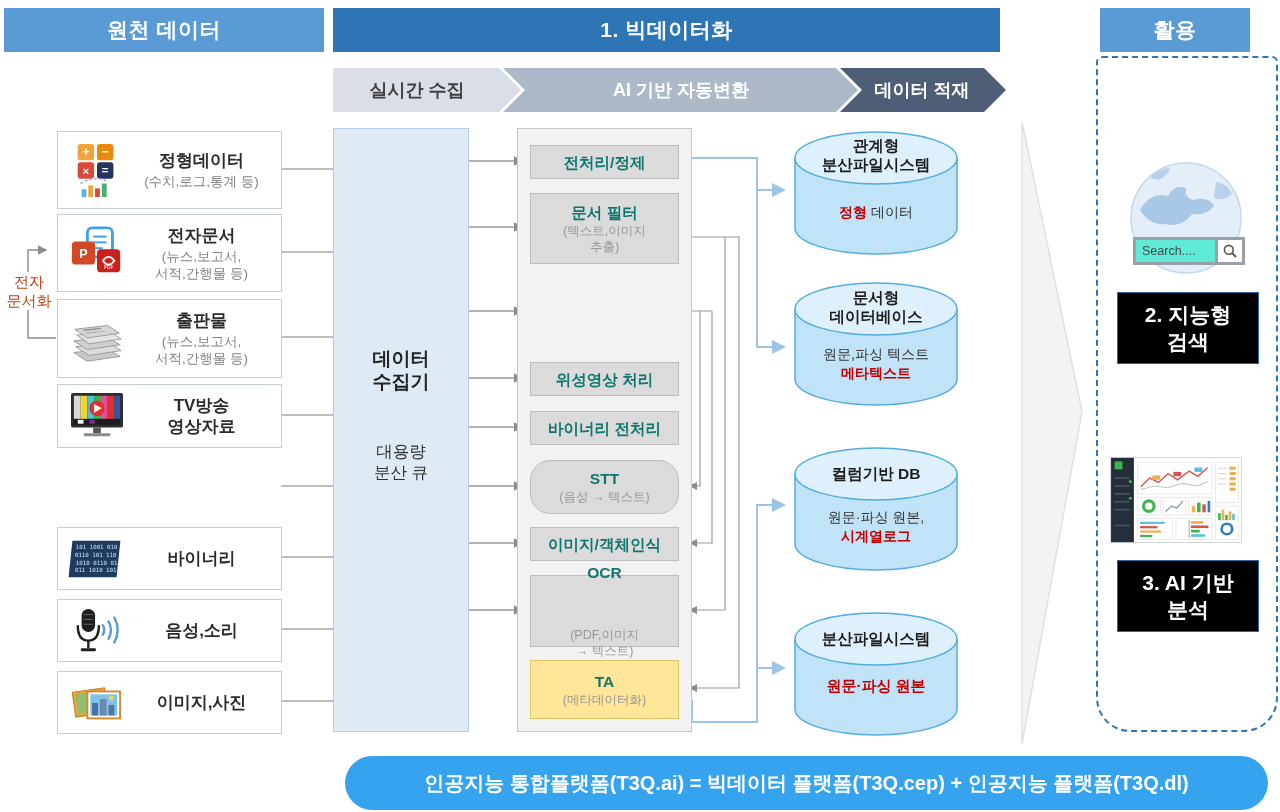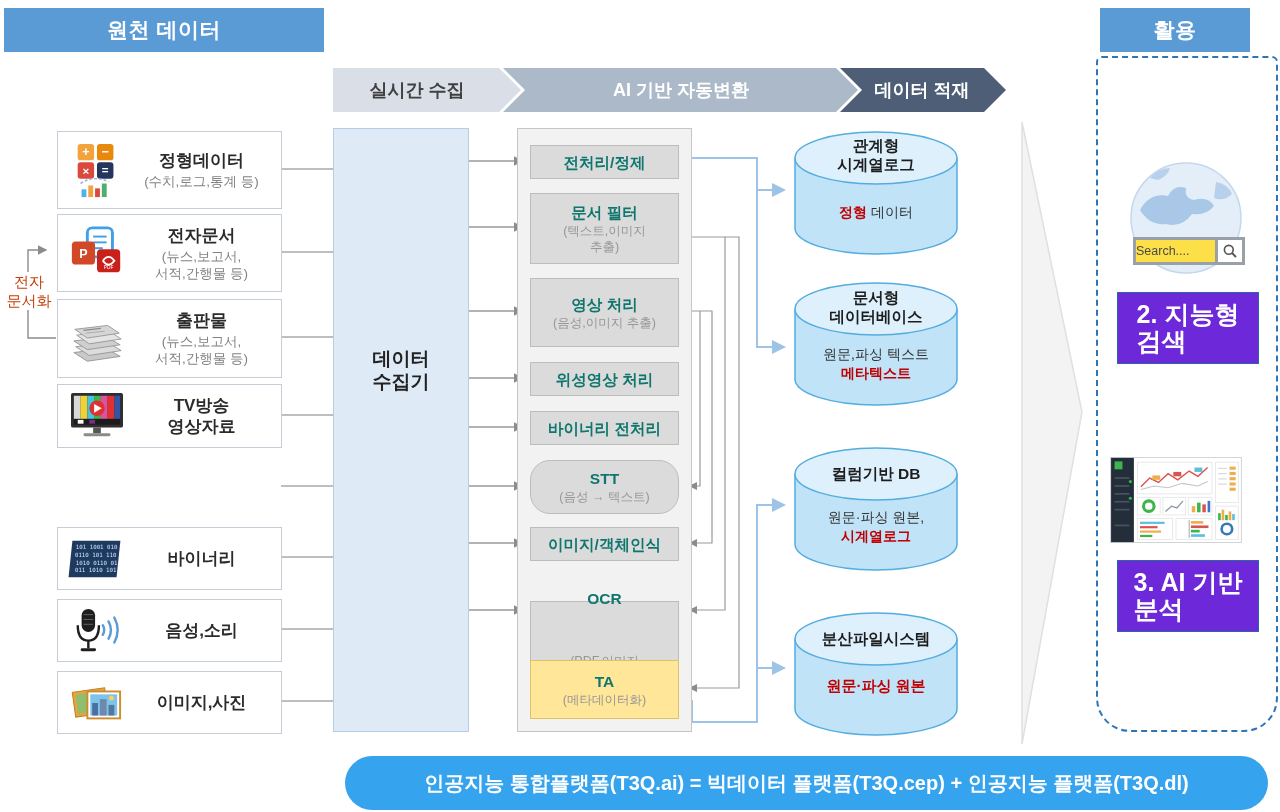--- a/index.html
+++ b/index.html
@@ -32,26 +32,26 @@
         display:flex;flex-direction:column;align-items:center;justify-content:center;z-index:1;}
   .proc.ta{background:#FFE699;border-color:#DCC465;}
   .pt{font-weight:bold;font-size:15.5px;color:#0f766e;line-height:19px;text-align:center;}
   .ps{font-size:12.5px;color:#969696;line-height:16px;text-align:center;margin-top:1px;}
   .cylT{position:absolute;left:795px;width:162px;text-align:center;font-weight:bold;font-size:15.5px;
         color:#1d1d1d;line-height:19px;z-index:1;}
   .cylB{position:absolute;left:795px;width:162px;text-align:center;font-size:14px;line-height:19px;z-index:1;color:#333;}
   .red{color:#C00000;font-weight:bold;}
   .dashpanel{position:absolute;left:1096px;top:56px;width:182px;height:676px;
              border:2px dashed #2E75B6;border-radius:6px 6px 34px 34px;box-sizing:border-box;z-index:0;}
-  .bluebox{position:absolute;left:1117px;width:140px;background:#6d28d9;border:1px solid #2767A4;
-           color:#fff;font-weight:bold;font-size:25px;line-height:27px;text-align:left;
+  .bluebox{position:absolute;left:1117px;width:140px;background:#000000;border:1px solid #2767A4;
+           color:#fff;font-weight:bold;font-size:21px;line-height:27px;text-align:center;
            display:flex;align-items:center;justify-content:center;z-index:1;}
   .searchbar{position:absolute;left:1133px;top:237px;width:112px;height:28px;background:#9AA0A8;
              padding:3px;box-sizing:border-box;display:flex;z-index:2;}
-  .searchfield{flex:1;background:#fde047;display:flex;align-items:center;
+  .searchfield{flex:1;background:#5eead4;display:flex;align-items:center;padding-left:6px;
                font-size:12.5px;color:#4a4a4a;}
   .searchbtn{width:24px;background:#fff;margin-left:3px;display:flex;align-items:center;justify-content:center;}
   .pill{position:absolute;left:345px;top:756px;width:923px;height:54px;background:#36A3EF;
         border-radius:28px;display:flex;align-items:center;justify-content:center;color:#fff;
         font-weight:bold;font-size:20px;z-index:1;}
   .elabel{position:absolute;left:2px;top:272px;width:54px;text-align:center;background:#fff;
           font-size:15px;color:#c2410c;line-height:19px;z-index:1;}
 </style>
 </head>
 <body>
@@ -128,20 +128,23 @@
       <circle cx="1186" cy="218" r="55" fill="#E4EEF9" stroke="#C3D8EE" stroke-width="1.5"></circle>
       <path d="M1140 210 q10 -18 28 -14 q6 -12 18 -8 q-2 10 8 12 q14 -4 20 6 q-8 10 -22 8 q-10 14 -26 10 q-16 2 -26 -14 Z" fill="#A9C7E6"></path>
       <path d="M1168 244 q14 -6 26 2 q10 -2 16 6 q-6 12 -20 12 q-16 2 -24 -10 Z" fill="#A9C7E6"></path>
       <path d="M1216 182 q12 2 16 12 q-8 8 -18 4 Z" fill="#B7D1EC"></path>
       <path d="M1150 178 q8 -10 20 -10 q-2 8 -12 12 Z" fill="#B7D1EC"></path>
     </g>
   </svg>
 
   <div class="hdr light" style="left:4px;width:320px;">
     <span>원천 데이터</span>
+  </div>
+  <div class="hdr dark" style="left:333px;width:667px;">
+    <span>1. 빅데이터화</span>
   </div>
   <div class="hdr light" style="left:1100px;width:150px;">
     <span>활용</span>
   </div>
 
   <div class="chevL" style="left:333px;width:168px;color:#404040;">실시간 수집</div>
   <div class="chevL" style="left:525px;width:312px;color:#fff;">AI 기반 자동변환</div>
   <div class="chevL" style="left:852px;width:140px;color:#fff;">데이터 적재</div>
 
   <div class="elabel pre">전자
@@ -297,61 +300,59 @@
       </svg>
     </span>
     <div class="stx">
         <div class="st pre">이미지,사진</div>
       </div>
   </div>
 
   <div class="collector">
     <div class="t1 pre">데이터
 수집기</div>
+    <div class="t2 pre">대용량
+분산 큐</div>
   </div>
 
   <div class="panel"></div>
 
   <div class="proc" style="top:145px;height:32px;">
     <div class="pt">전처리/정제</div>
     </div>
   <div class="proc" style="top:193px;height:69px;">
     <div class="pt">문서 필터</div>
     <div class="ps pre">(텍스트,이미지
 추출)</div>
     </div>
-  <div class="proc" style="top:278px;height:67px;">
-    <div class="pt">영상 처리</div>
-    <div class="ps pre">(음성,이미지 추출)</div>
-    </div>
   <div class="proc" style="top:362px;height:32px;">
     <div class="pt">위성영상 처리</div>
     </div>
   <div class="proc" style="top:411px;height:32px;">
     <div class="pt">바이너리 전처리</div>
     </div>
   <div class="proc" style="top:460px;height:52px;border-radius:20px;">
     <div class="pt">STT</div>
     <div class="ps pre">(음성 → 텍스트)</div>
     </div>
   <div class="proc" style="top:527px;height:32px;">
     <div class="pt">이미지/객체인식</div>
     </div>
-  <div class="proc" style="top:601px;height:70px;gap:44px;">
+  <div class="proc" style="top:575px;height:70px;gap:44px;">
     <div class="pt">OCR</div>
     <div class="ps pre">(PDF,이미지
 → 텍스트)</div>
     </div>
   <div class="proc ta" style="top:660px;height:57px;">
     <div class="pt">TA</div>
     <div class="ps pre">(메타데이터화)</div>
     </div>
 
   <div class="cylT pre" style="top:136px;">관계형
-시계열로그</div>
+분산파일시스템</div>
   <div class="cylB" style="top:203px;">
     <span class="red">정형</span>
     <span> </span>
     <span>데이터</span>
   </div>
 
   <div class="cylT pre" style="top:288px;">문서형
 데이터베이스</div>
   <div class="cylB" style="top:345px;">
     <div>원문,파싱 텍스트</div>

